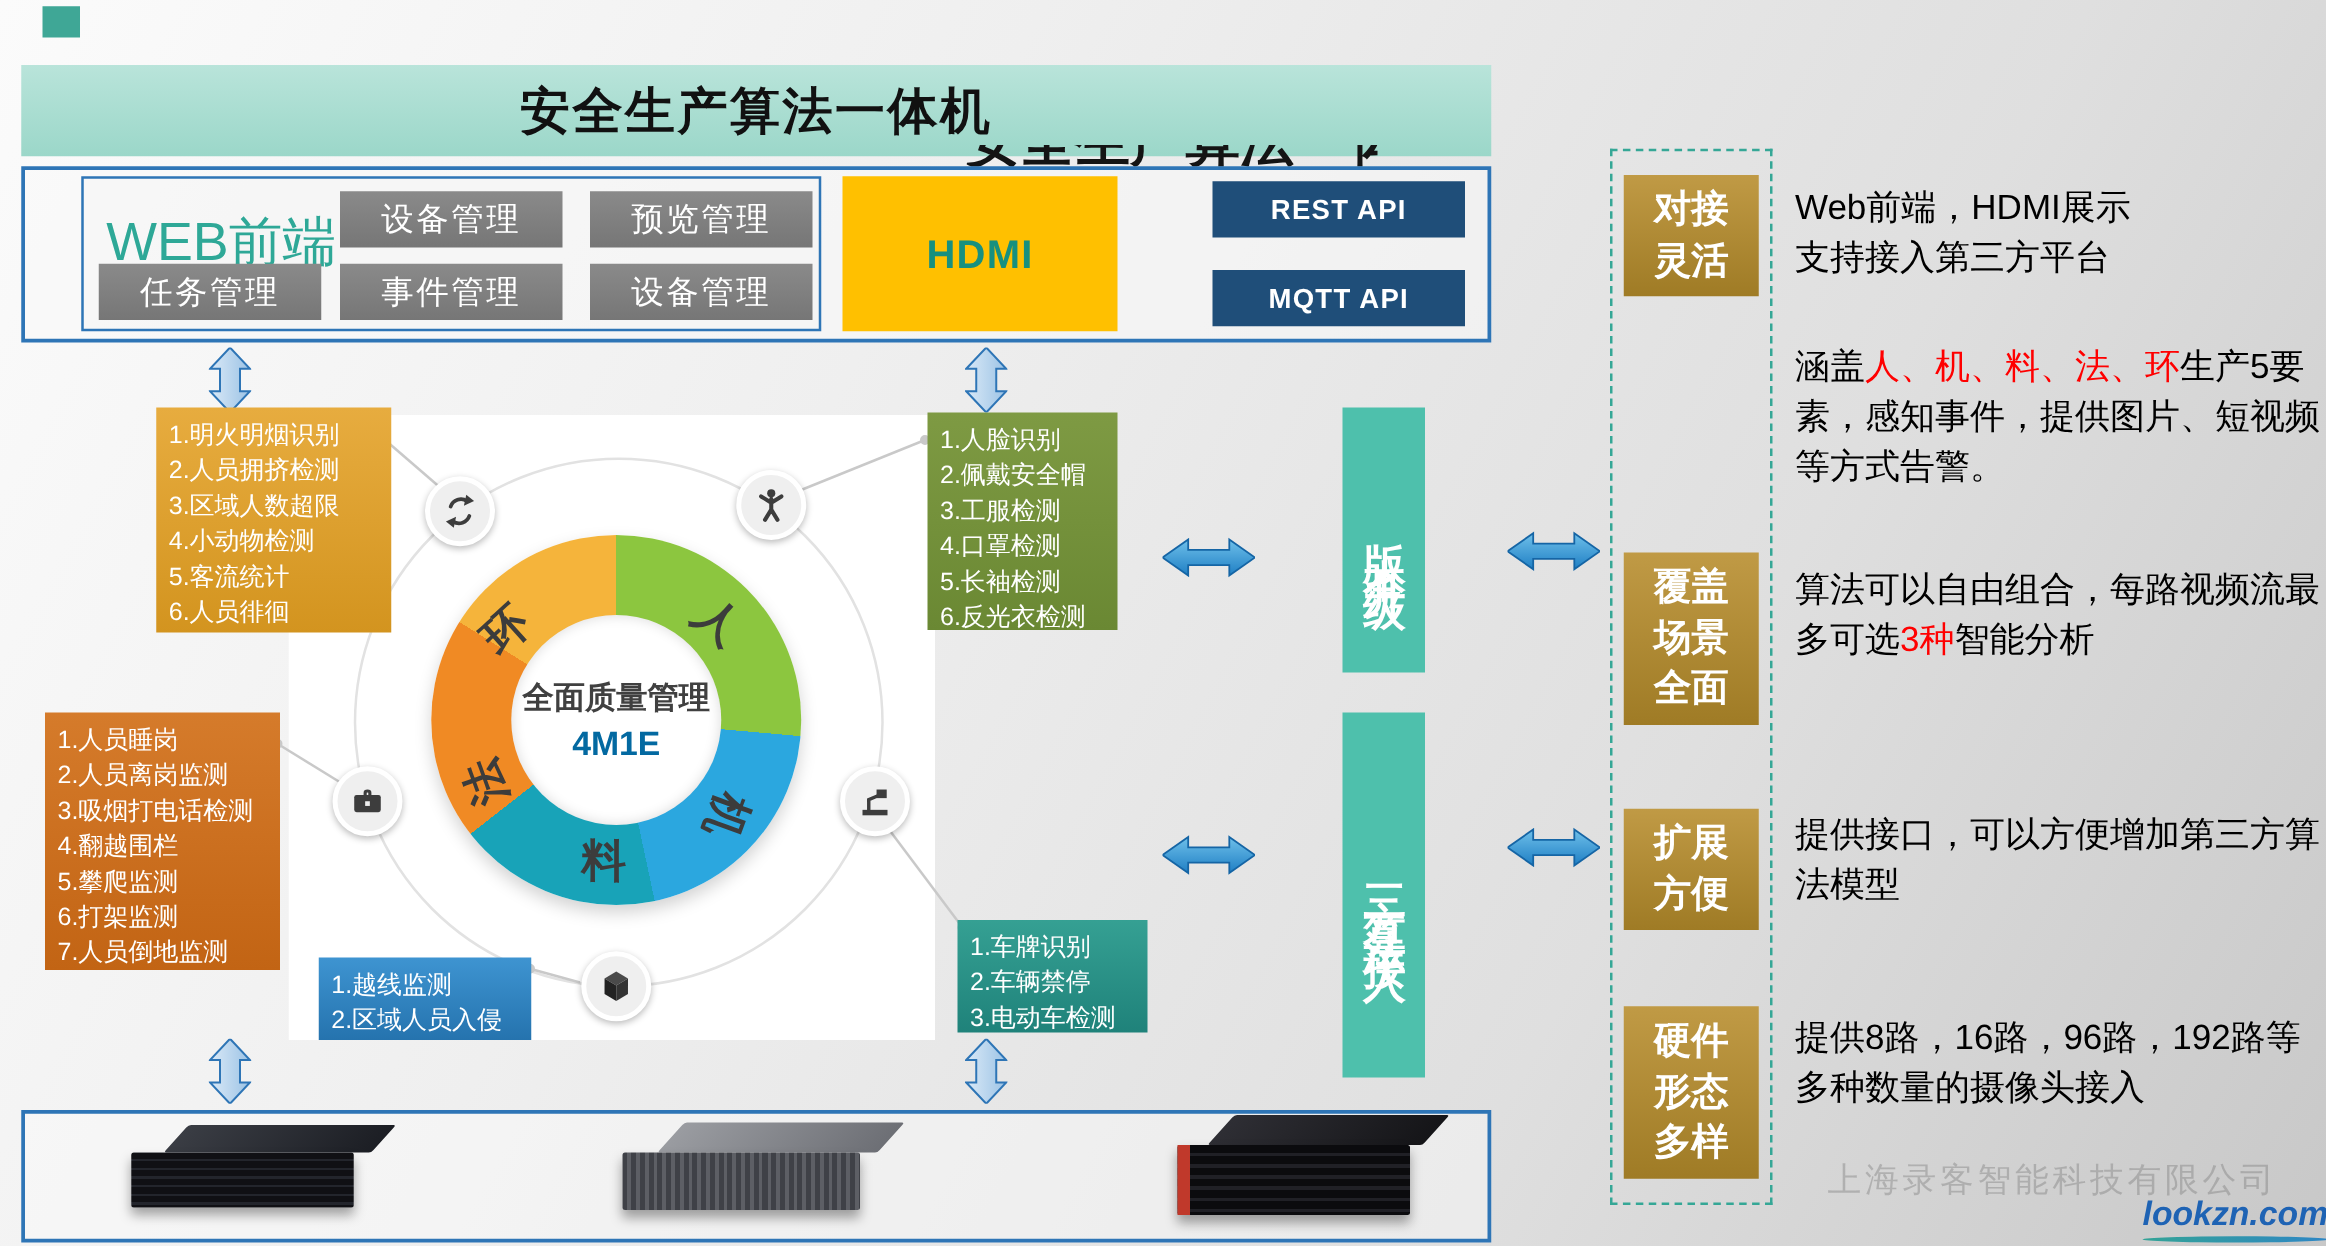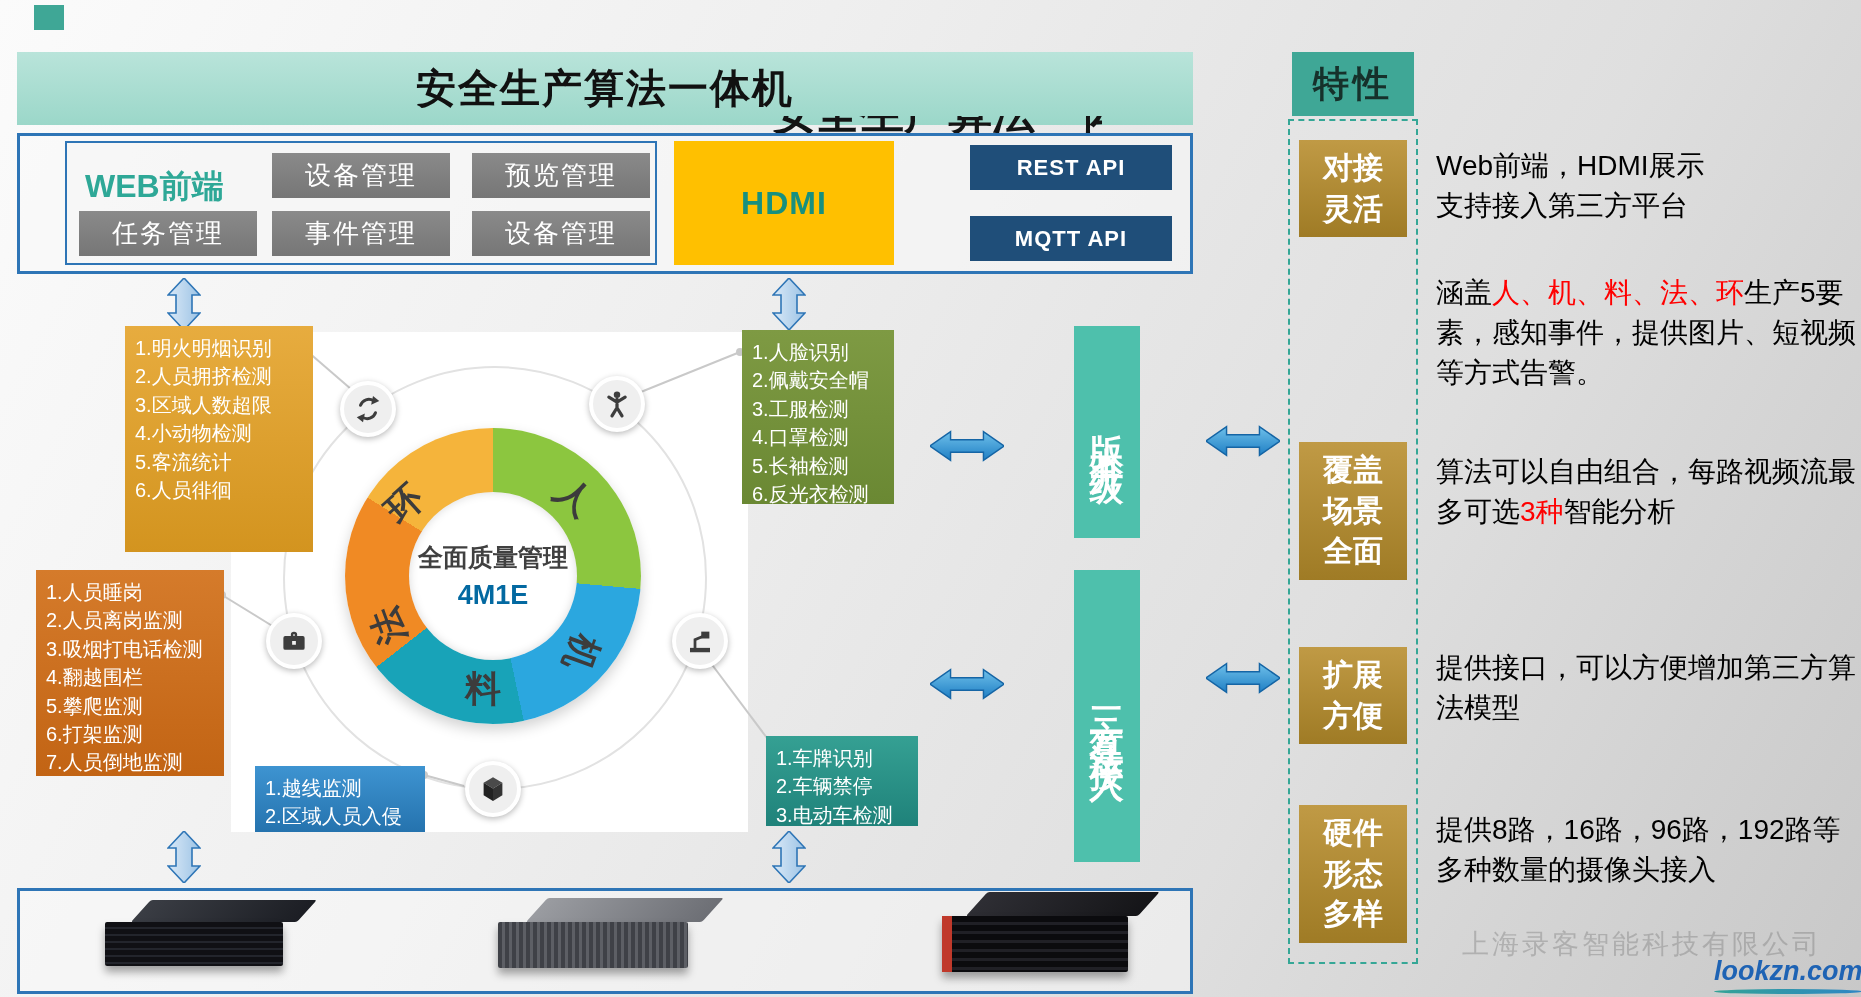--- a/index.html
+++ b/index.html
@@ -16,21 +16,21 @@
   #header-title{font-size:40px;font-weight:bold;color:#111;letter-spacing:2px;}
 
   
   #ghost{position:absolute;left:772px;top:116px;width:330px;height:18px;overflow:hidden;}
   #ghost span{display:block;font-size:44px;font-weight:bold;color:#141414;white-space:nowrap;transform:translateY(-32px);}
 
   
   #top-panel{position:absolute;left:17px;top:133px;width:1176px;height:141px;border:3px solid #2E75B6;
     background:rgba(250,250,250,0.55);box-sizing:border-box;}
   #web-box{position:absolute;left:45px;top:5px;width:592px;height:124px;border:2px solid #2E75B6;box-sizing:border-box;background:rgba(245,245,245,0.6);}
-  #web-label{position:absolute;left:18px;top:22px;font-size:32px;font-weight:bold;color:#2EA897;}
+  #web-label{position:absolute;left:18px;top:22px;font-size:43px;font-weight:normal;color:#2EA897;}
   .gray-btn{position:absolute;width:178px;height:45px;background:linear-gradient(180deg,#8a8a8a,#767676);
     color:#fff;font-size:26px;display:flex;align-items:center;justify-content:center;letter-spacing:2px;}
   #btn-0{left:205px;top:10px;} #btn-1{left:405px;top:10px;}
   #btn-2{left:12px;top:68px;}  #btn-3{left:205px;top:68px;} #btn-4{left:405px;top:68px;}
   #hdmi-box{position:absolute;left:654px;top:5px;width:220px;height:124px;background:#FFC000;
     display:flex;align-items:center;justify-content:center;font-size:32px;font-weight:bold;color:#17907F;letter-spacing:1px;}
   .api-btn{position:absolute;left:950px;width:202px;height:45px;background:#1F4E79;color:#ffffff;
     font-size:22px;font-weight:bold;display:flex;align-items:center;justify-content:center;letter-spacing:1px;}
   #api-0{top:9px;} #api-1{top:80px;}
 
@@ -59,21 +59,21 @@
   #rc-2{left:563px;top:628px;transform:rotate(110deg);}
   #rc-3{left:465px;top:665px;}
   #rc-4{left:371px;top:601px;transform:rotate(-110deg);}
   .node{position:absolute;width:56px;height:56px;border-radius:50%;background:#EFEFEF;border:4px solid #fff;
     box-shadow:0 2px 6px rgba(0,0,0,0.28);display:flex;align-items:center;justify-content:center;box-sizing:border-box;}
   #node-recycle{left:340px;top:381px;} #node-person{left:589px;top:376px;}
   #node-machine{left:672px;top:613px;} #node-cube{left:465px;top:761px;} #node-toolbox{left:266px;top:613px;}
 
   
   .box-list{position:absolute;color:#fff;padding:8px 10px;font-size:20px;line-height:1.42;box-sizing:border-box;}
-  #list-topleft{left:125px;top:326px;width:188px;height:226px;background:linear-gradient(180deg,#E7AC3F,#D3941F);}
+  #list-topleft{left:125px;top:326px;width:188px;height:180px;background:linear-gradient(180deg,#E7AC3F,#D3941F);}
   #list-topright{left:742px;top:330px;width:152px;height:174px;background:linear-gradient(180deg,#7E9A43,#6A8833);}
   #list-left{left:36px;top:570px;width:188px;height:206px;background:linear-gradient(180deg,#D57B2B,#C26414);}
   #list-bottom{left:255px;top:766px;width:170px;height:66px;background:linear-gradient(180deg,#3E94D1,#2573AE);}
   #list-bottomright{left:766px;top:736px;width:152px;height:90px;background:linear-gradient(180deg,#35A093,#1F827A);}
 
   
   .vlabel{position:absolute;background:#4EC0AC;color:#fff;writing-mode:vertical-rl;text-orientation:upright;
     font-size:34px;font-weight:bold;display:flex;align-items:center;justify-content:center;letter-spacing:12px;}
   #ver-label{left:1074px;top:326px;width:66px;height:212px;}
   #third-label{left:1074px;top:570px;width:66px;height:292px;}
@@ -281,21 +281,20 @@
     <polygon points="0,17 20,3 20,11 52,11 52,3 72,17 52,31 52,23 20,23 20,31" fill="url(#hgrad)" stroke="#1565A5" stroke-width="1.4"></polygon>
   </svg>
   <svg class="h-arrow" id="ha3" viewBox="0 0 72 34">
     <polygon points="0,17 20,3 20,11 52,11 52,3 72,17 52,31 52,23 20,23 20,31" fill="url(#hgrad)" stroke="#1565A5" stroke-width="1.4"></polygon>
   </svg>
   <svg class="h-arrow" id="ha4" viewBox="0 0 72 34">
     <polygon points="0,17 20,3 20,11 52,11 52,3 72,17 52,31 52,23 20,23 20,31" fill="url(#hgrad)" stroke="#1565A5" stroke-width="1.4"></polygon>
   </svg>
 
   <div id="feat-col"></div>
-  <div id="feat-header">特性</div>
   <div class="feat-box" id="fb-0">对接灵活</div>
   <div class="feat-box" id="fb-2">覆盖场景全面</div>
   <div class="feat-box" id="fb-3">扩展方便</div>
   <div class="feat-box" id="fb-4">硬件形态多样</div>
 
   <div class="desc" id="d-0"><span>Web前端，HDMI展示</span><br><span>支持接入第三方平台</span></div>
   <div class="desc" id="d-1"><span>涵盖</span><span class="red">人、机、料、法、环</span><span>生产5要素，感知事件，提供图片、短视频等方式告警。</span></div>
   <div class="desc" id="d-2"><span>算法可以自由组合，每路视频流最多可选</span><span class="red">3种</span><span>智能分析</span></div>
   <div class="desc" id="d-3"><span>提供接口，可以方便增加第三方算法模型</span></div>
   <div class="desc" id="d-4"><span>提供8路，16路，96路，192路等多种数量的摄像头接入</span></div>

